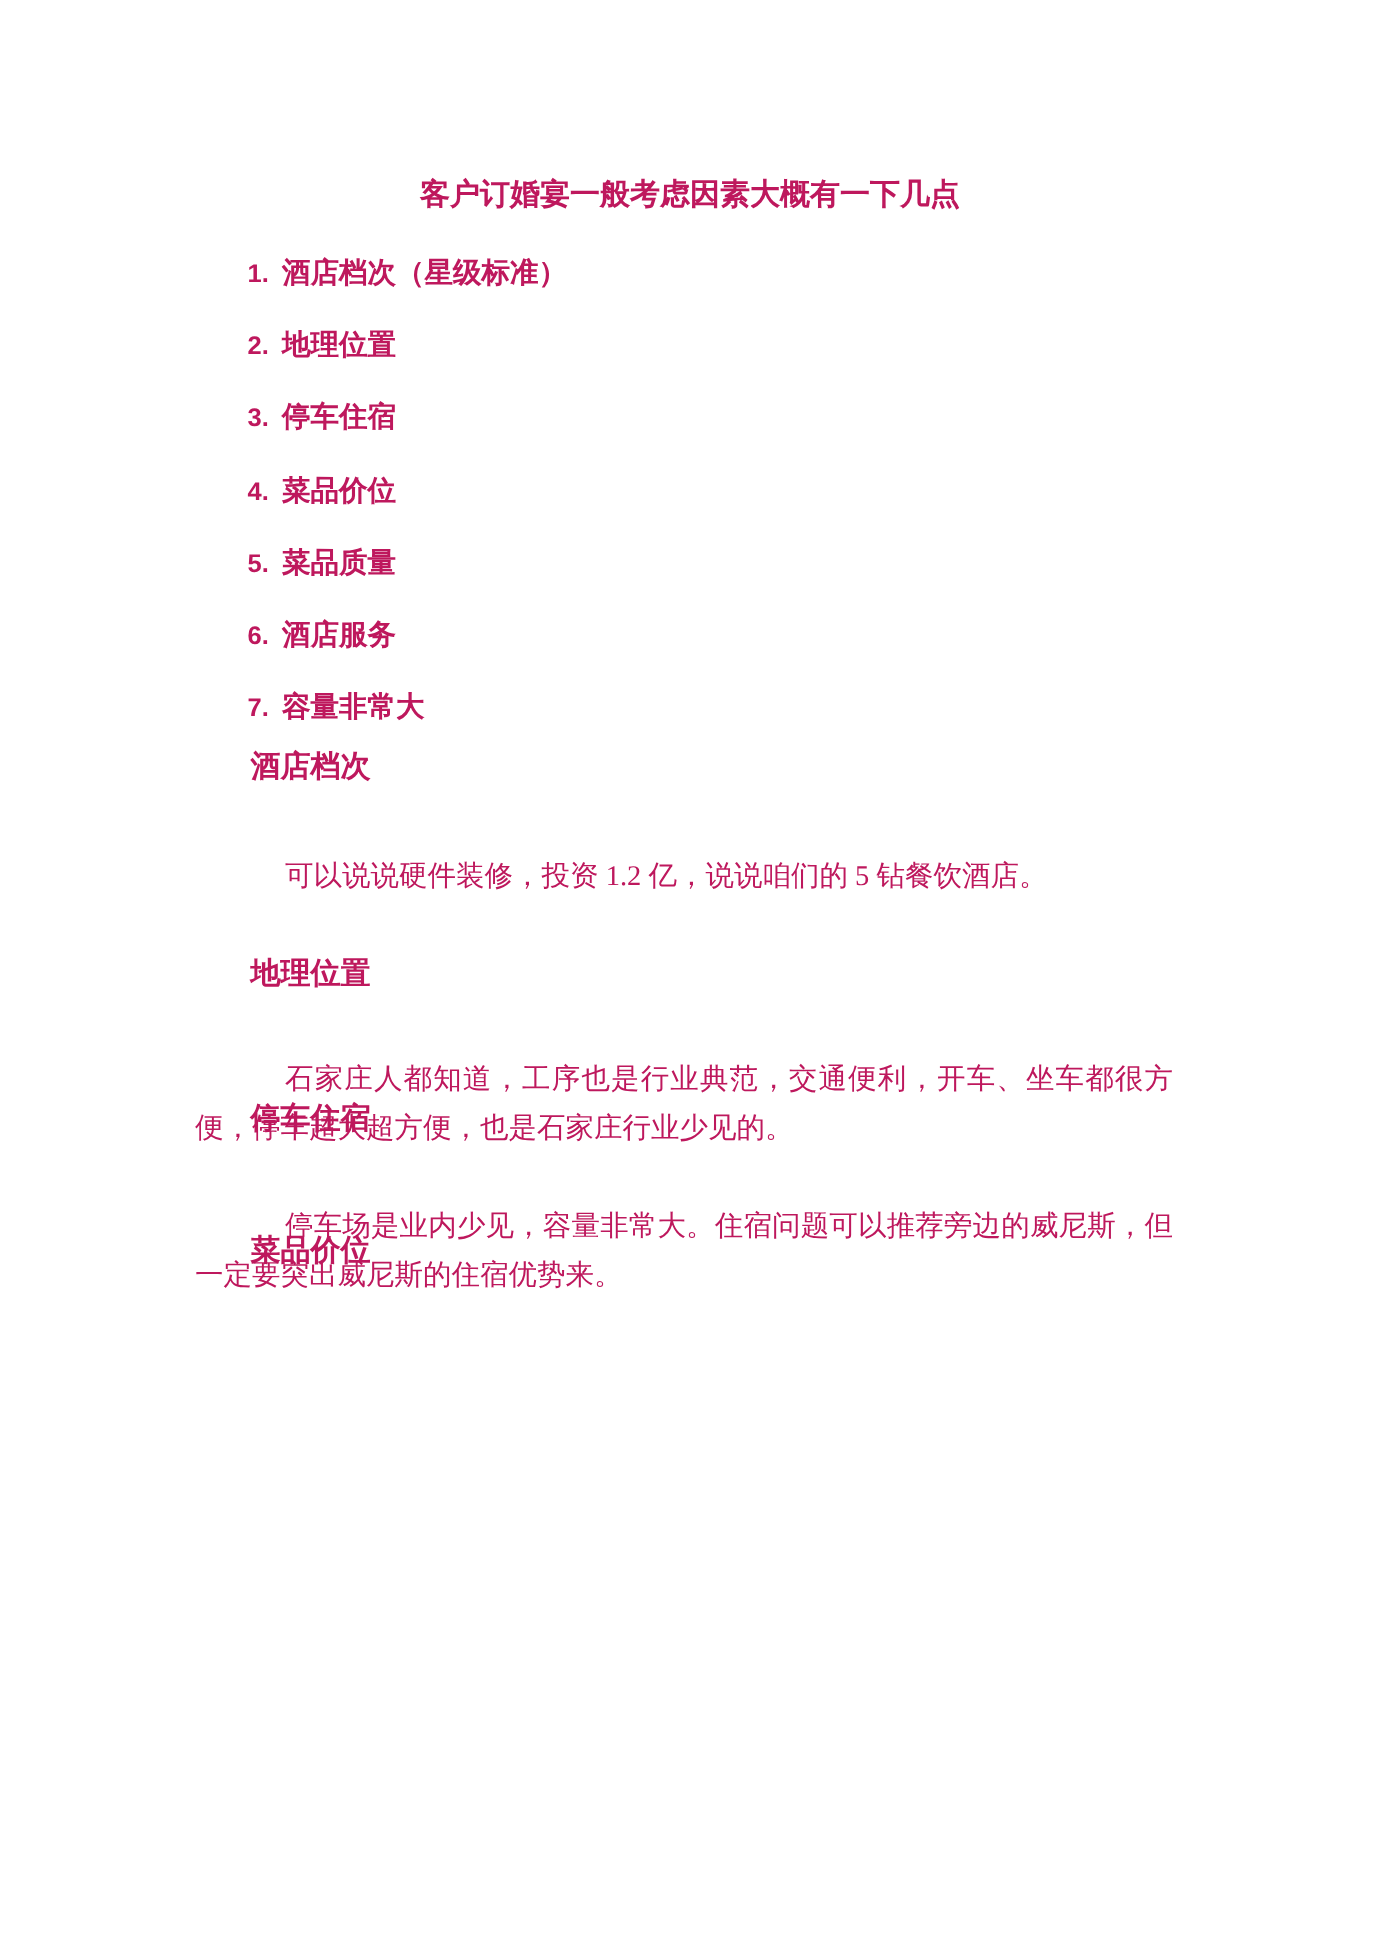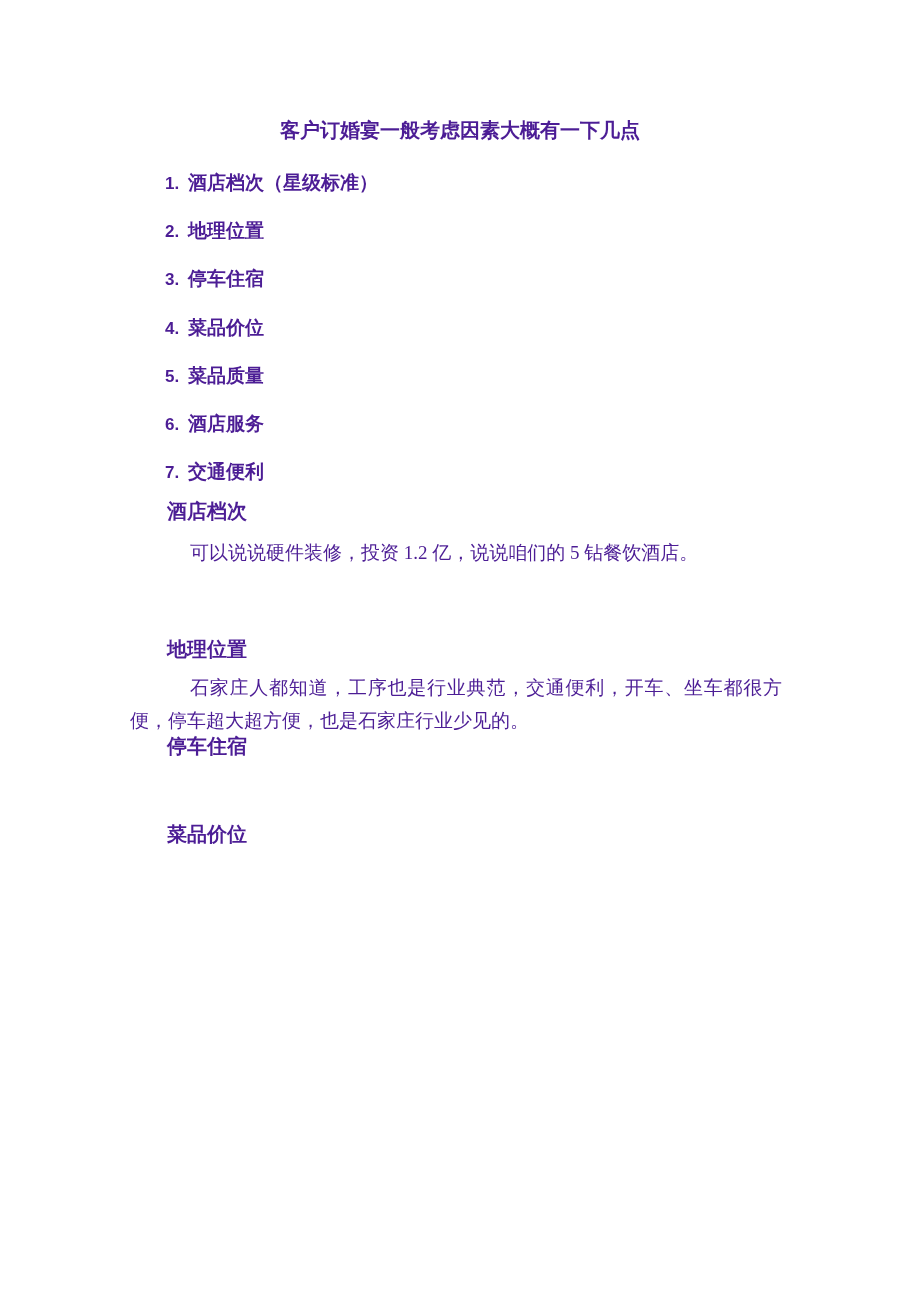--- a/index.html
+++ b/index.html
@@ -5,21 +5,21 @@
   html, body {
     margin: 0;
     padding: 0;
     background: #ffffff;
   }
   .page {
     position: relative;
     width: 920px;
     height: 928px;
     background: #ffffff;
-    color: #4c1d95;
+    color: #be185d;
     font-family: "Liberation Serif", "DejaVu Serif", serif;
     overflow: hidden;
   }
   .doc-title {
     position: absolute;
     top: 115px;
     left: 0;
     width: 920px;
     text-align: center;
     font-size: 20px;
@@ -56,21 +56,21 @@
   }
   .para {
     position: absolute;
     left: 130px;
     width: 652px;
     font-size: 19px;
     line-height: 32.5px;
     text-align: justify;
     text-justify: inter-ideograph;
   }
-  .para.indent { text-indent: 60px; }
+  .para.indent { text-indent: 60px; margin-top: 32px; }
   
   #li-0 { top: 169px; }
   #li-1 { top: 217px; }
   #li-2 { top: 265px; }
   #li-3 { top: 314px; }
   #li-4 { top: 362px; }
   #li-5 { top: 410px; }
   #li-6 { top: 458px; }
   #h-0 { top: 496px; }
   #p-0a { top: 537px; }
@@ -110,28 +110,29 @@
   <div class="list-item" id="li-4">
     <span class="num">5.</span>
     <span class="label">菜品质量</span>
   </div>
   <div class="list-item" id="li-5">
     <span class="num">6.</span>
     <span class="label">酒店服务</span>
   </div>
   <div class="list-item" id="li-6">
     <span class="num">7.</span>
-    <span class="label">交通便利</span>
+    <span class="label">容量非常大</span>
   </div>
 
   <div class="sec-h" id="h-0">酒店档次</div>
   <div class="para indent" id="p-0a">可以说说硬件装修，投资 1.2 亿，说说咱们的 5 钻餐饮酒店。</div>
 
   <div class="sec-h" id="h-1">地理位置</div>
   <div class="para indent" id="p-1a">石家庄人都知道，工序也是行业典范，交通便利，开车、坐车都很方便，停车超大超方便，也是石家庄行业少见的。</div>
 
   <div class="sec-h" id="h-2">停车住宿</div>
+  <div class="para indent" id="p-2a">停车场是业内少见，容量非常大。住宿问题可以推荐旁边的威尼斯，但一定要突出威尼斯的住宿优势来。</div>
 
   <div class="sec-h" id="h-3">菜品价位</div>
 
   <div class="sec-h" id="h-4">菜品质量</div>
 
 </div>
 
 </body></html>

